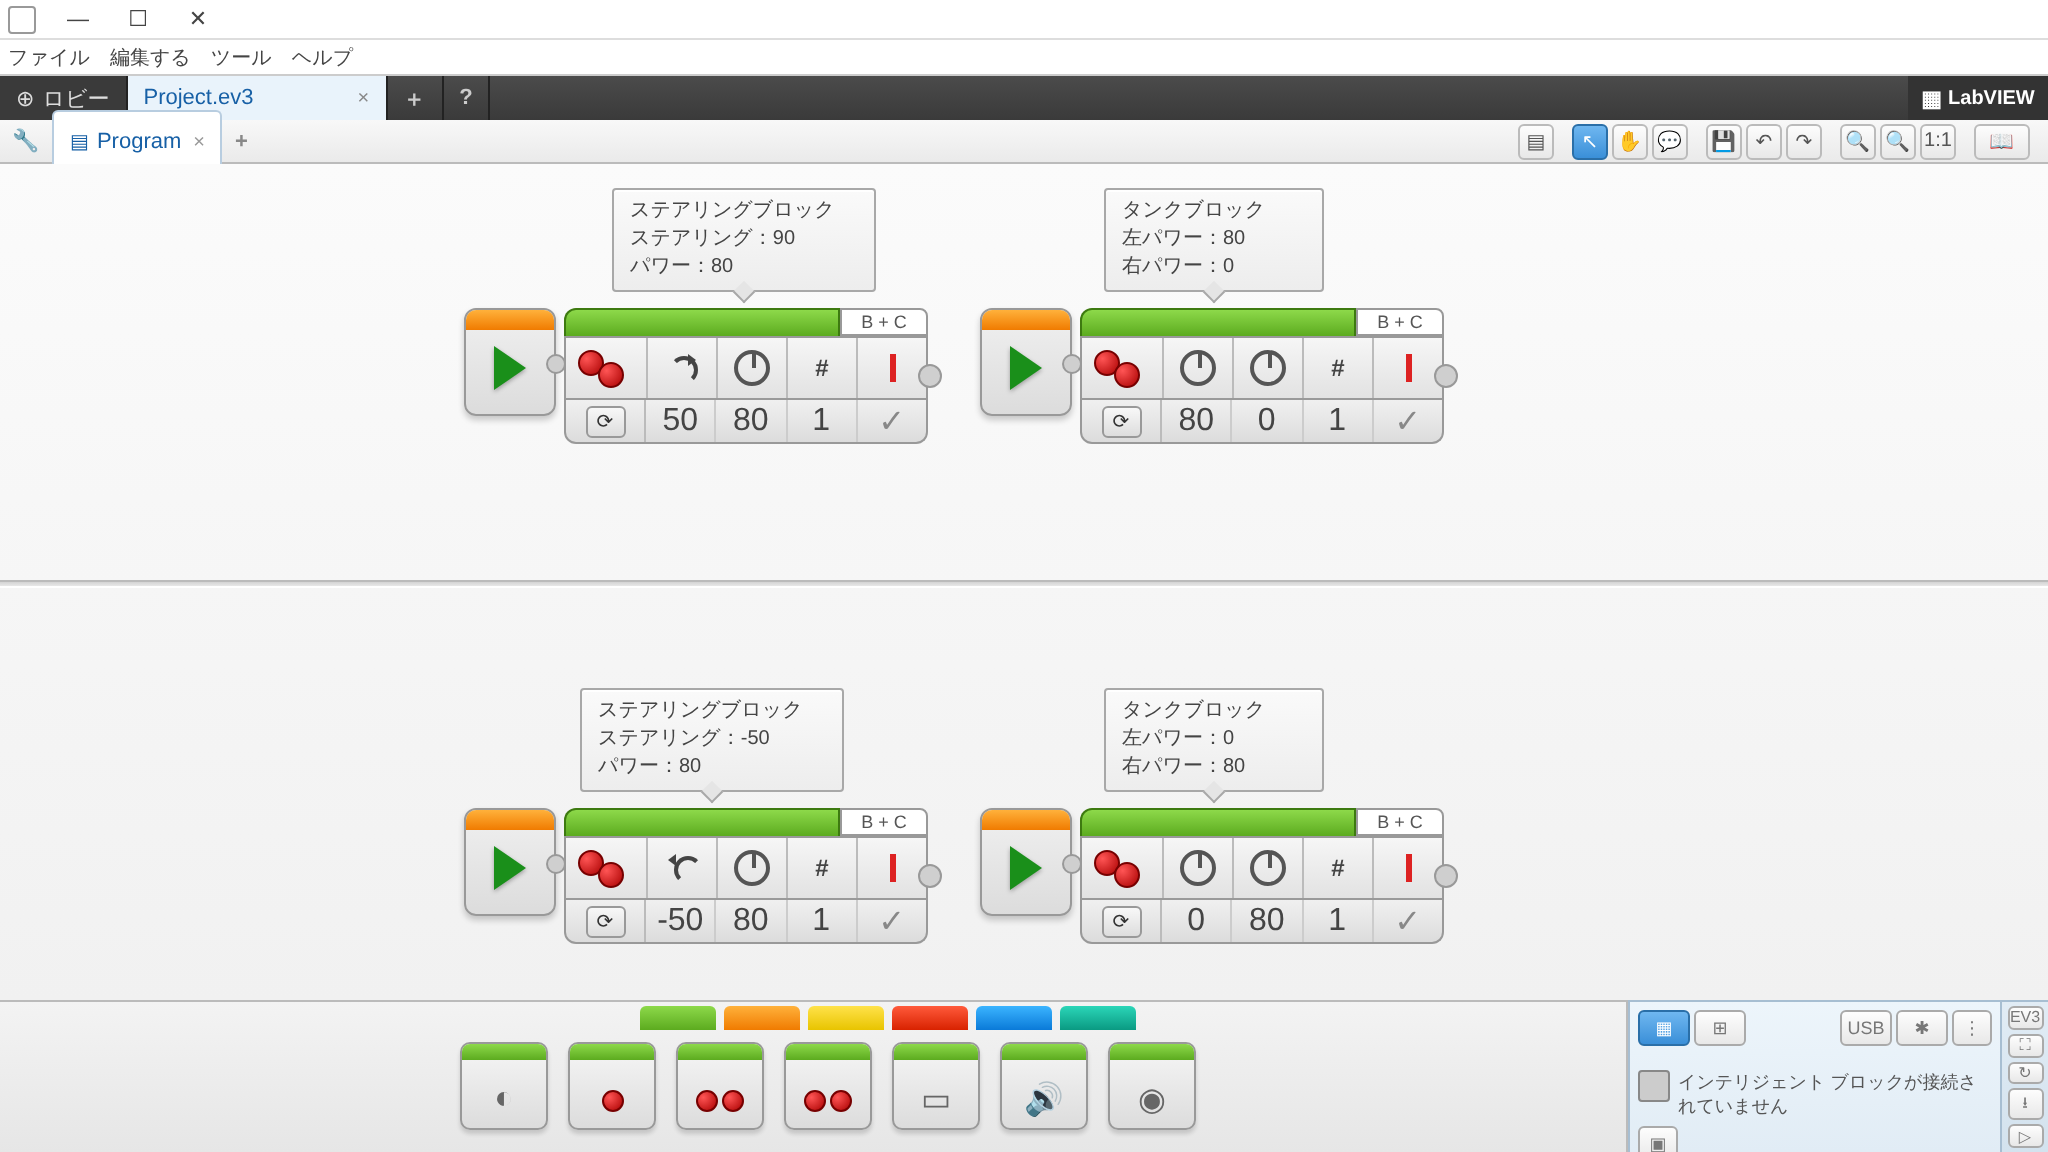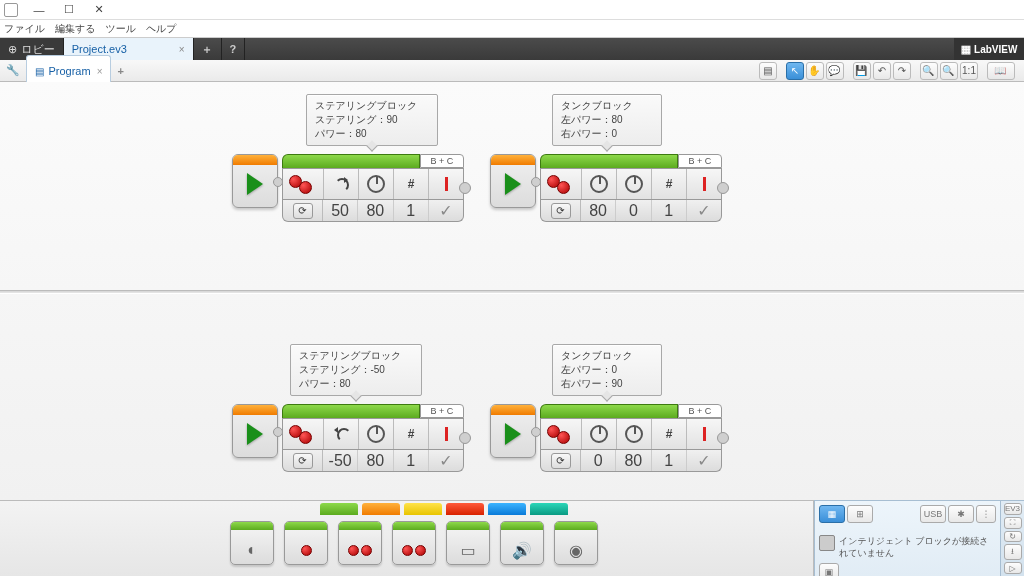--- a/index.html
+++ b/index.html
@@ -289,21 +289,21 @@
 
   <div class="comment" style="left:290px; top:262px; width:132px">
     <div>ステアリングブロック</div>
     <div>ステアリング：-50</div>
     <div>パワー：80</div>
     <div class="stem"></div>
   </div>
   <div class="comment" style="left:552px; top:262px; width:110px">
     <div>タンクブロック</div>
     <div>左パワー：0</div>
-    <div>右パワー：90</div>
+    <div>右パワー：80</div>
     <div class="stem"></div>
   </div>
 
   <div class="chain" style="left:232px; top:322px">
     <div class="startblock">
       <div class="top"></div>
         <div class="play"></div>
         <div class="nub"></div>
     </div>
     <div class="motorblock">

